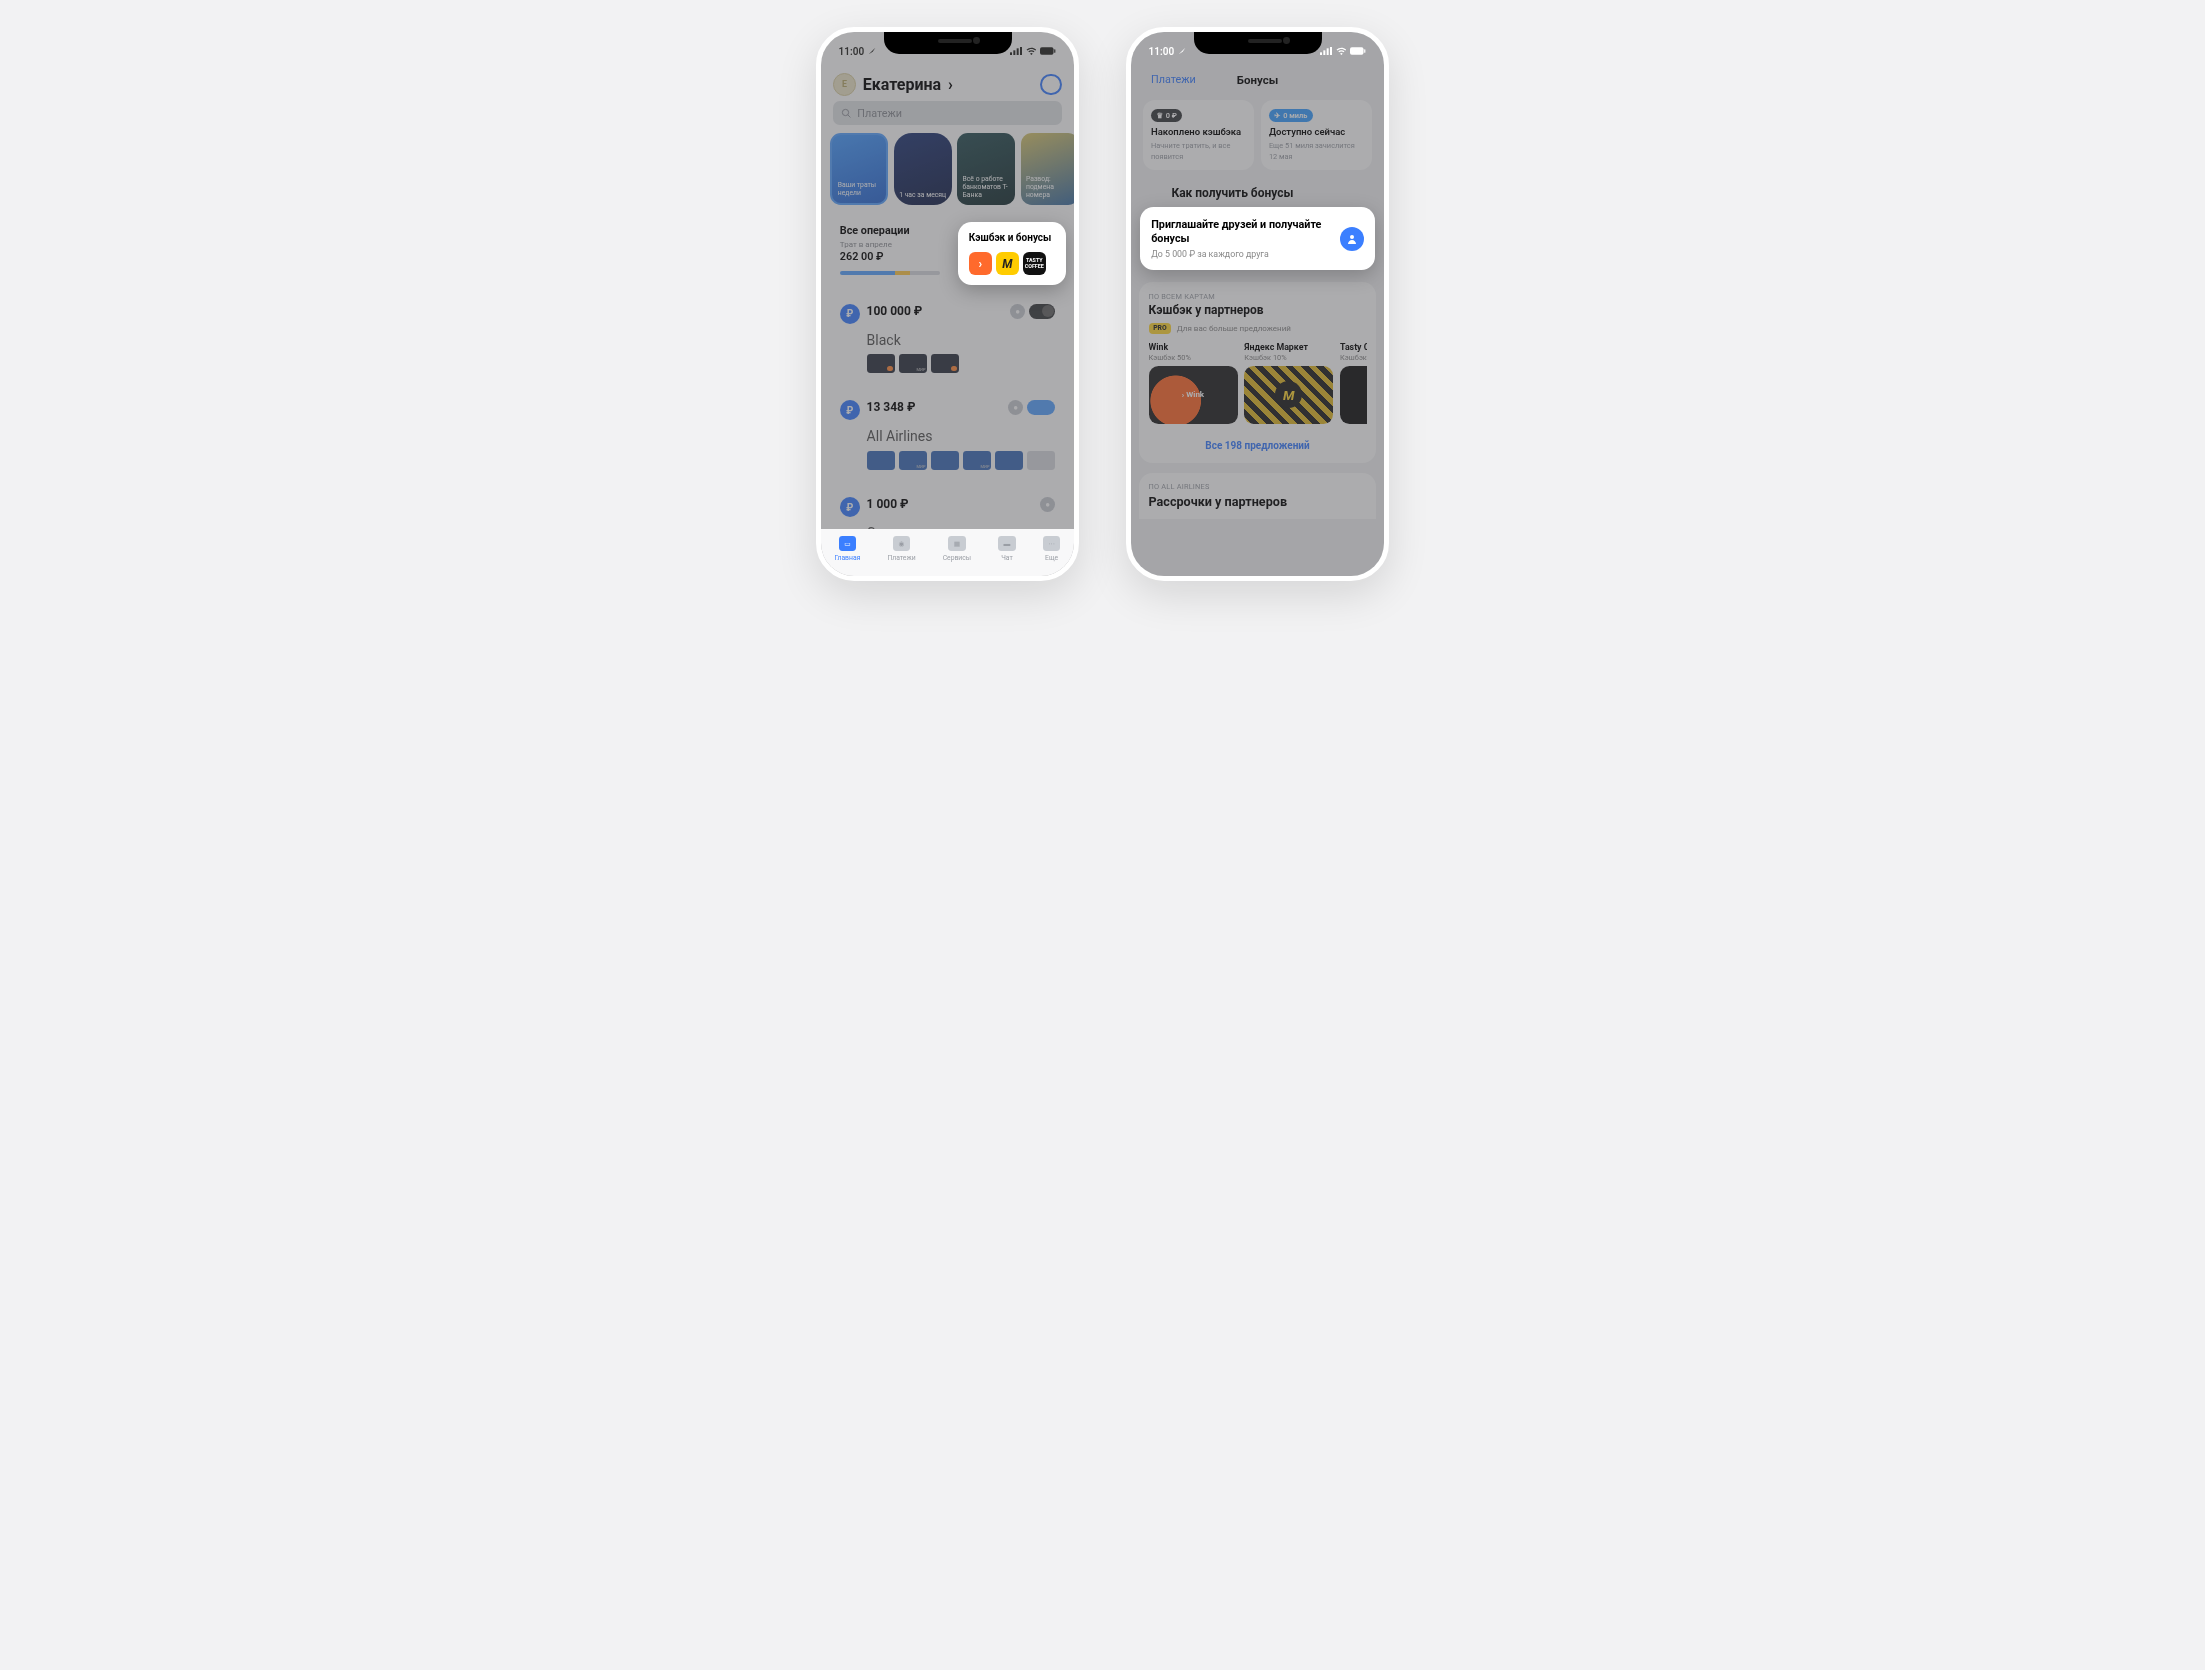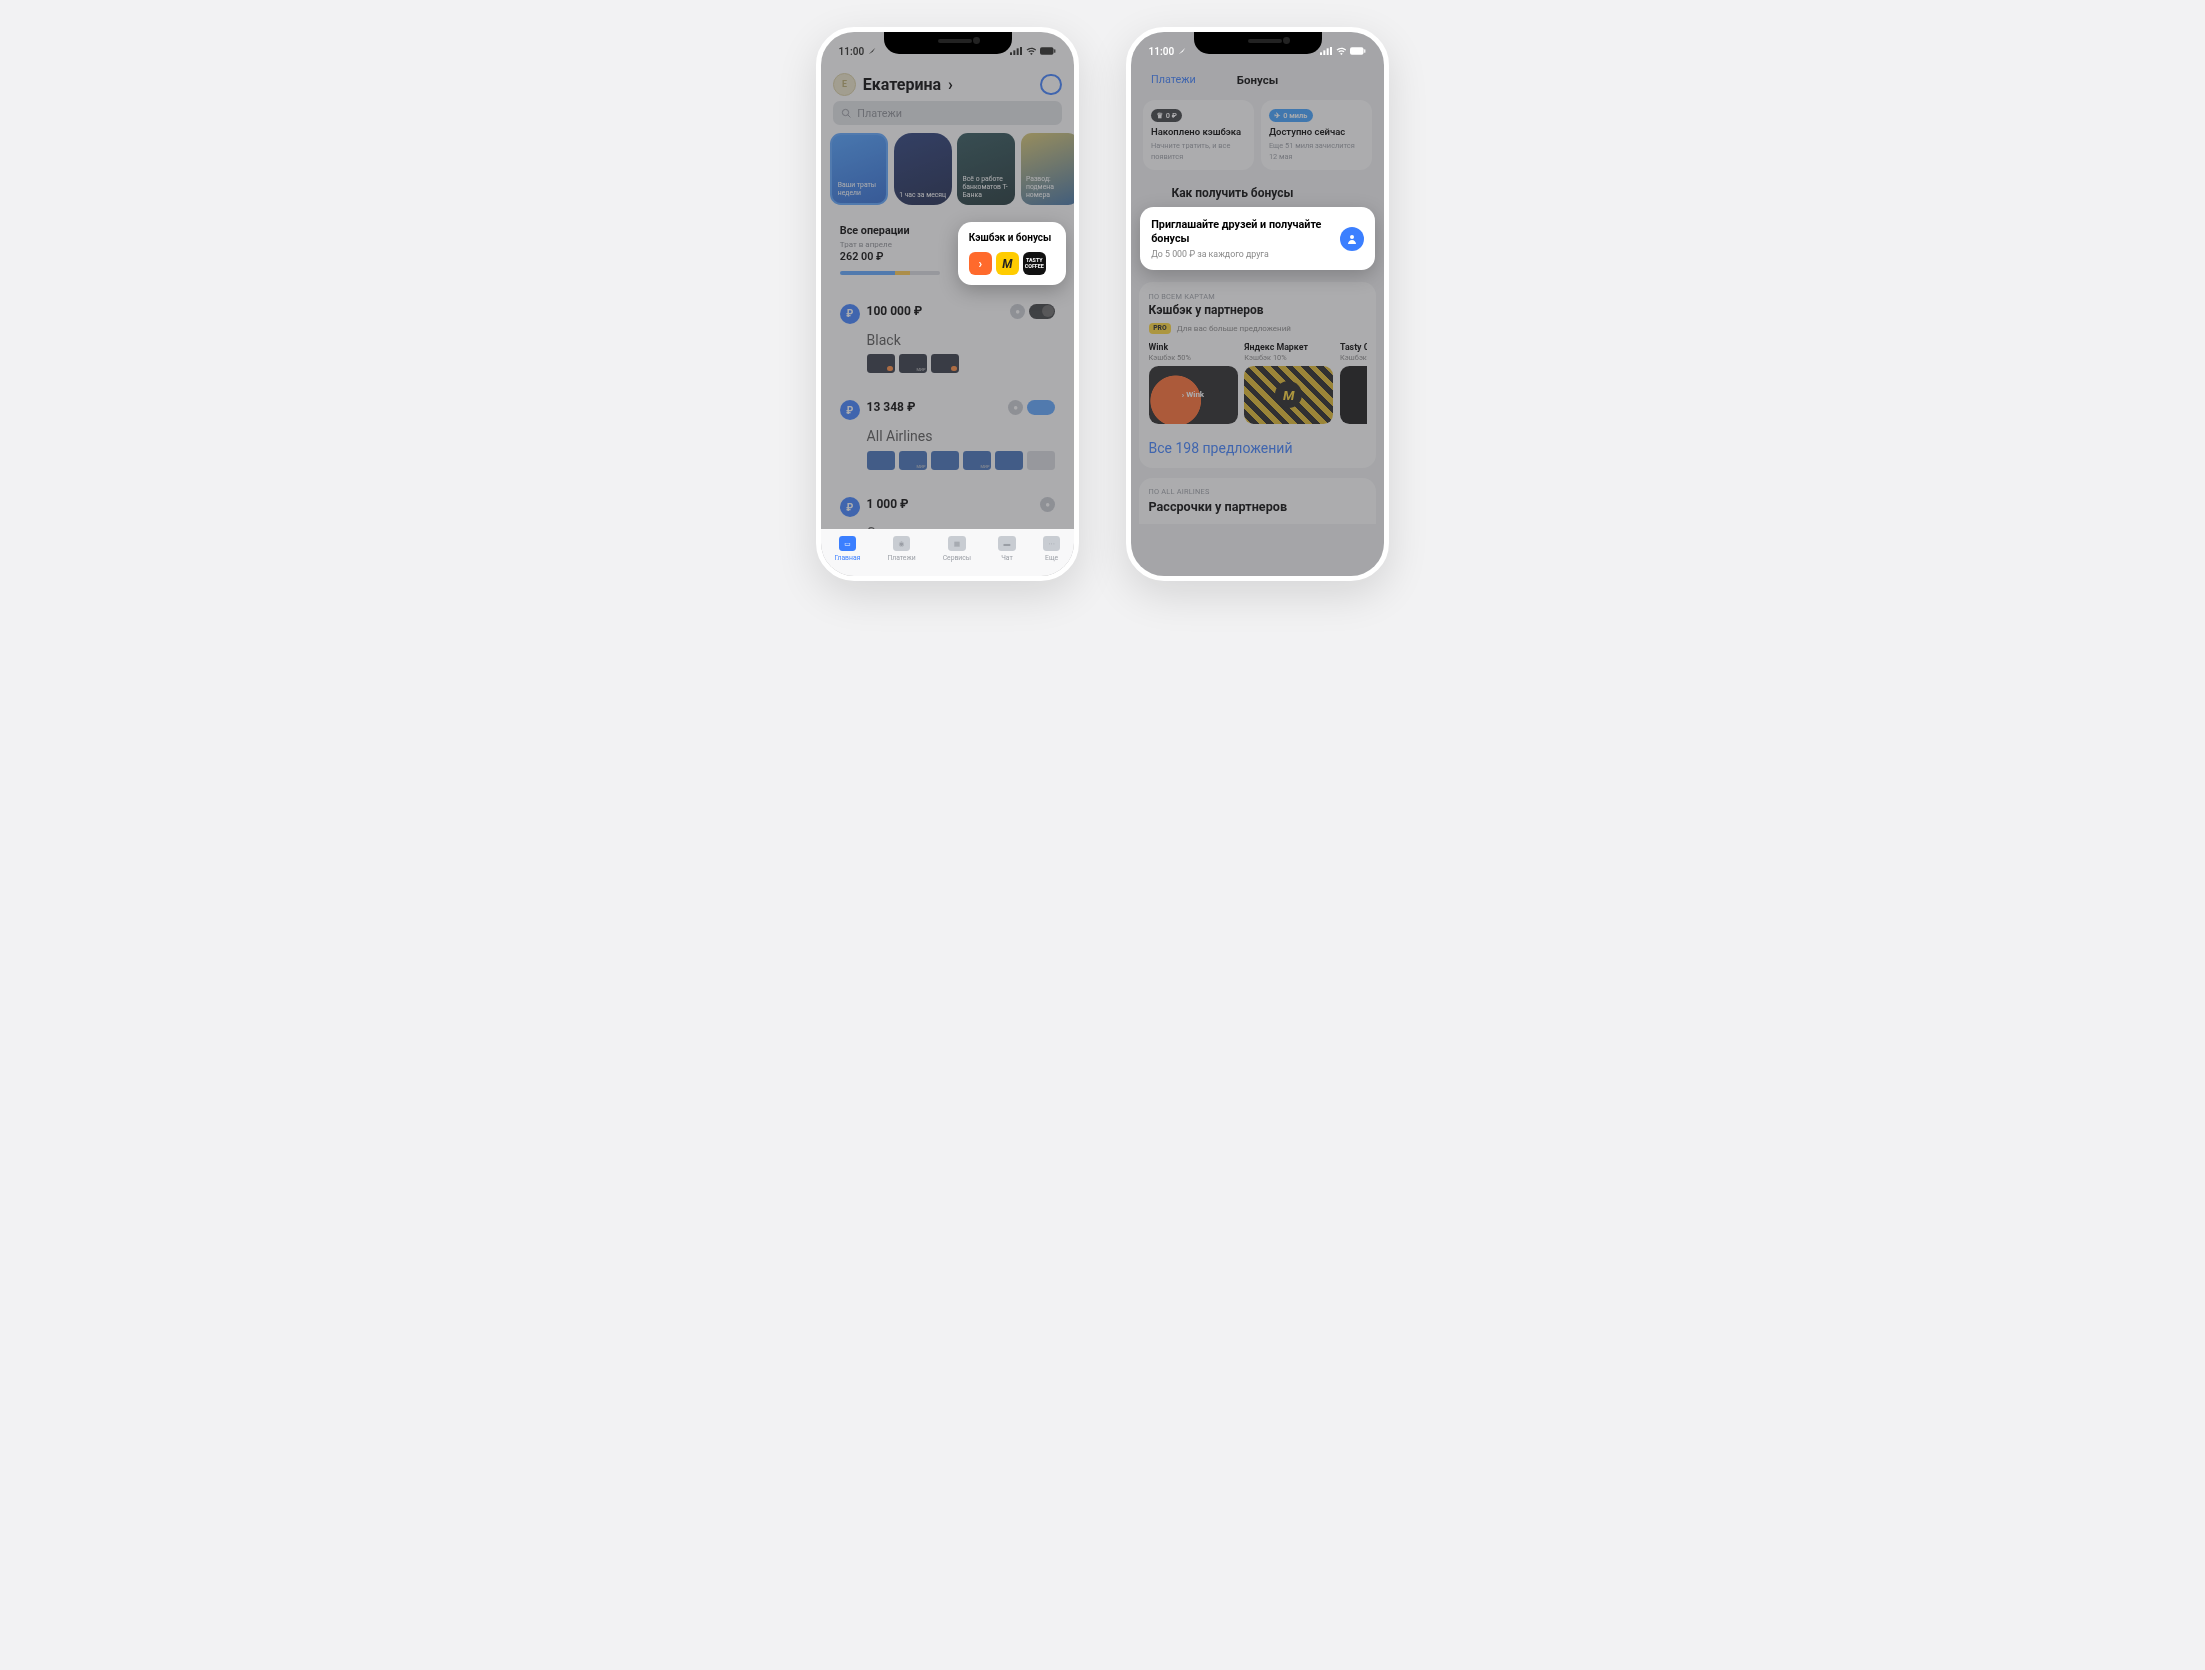--- a/index.html
+++ b/index.html
@@ -145,21 +145,21 @@
   .pro { background:#ffd735;color:#222;font-weight:800;font-size:6.8px;padding:1.4px 4.7px;border-radius:4px; }
   .offers { display:flex; gap:6.8px; overflow:hidden; margin-bottom:11px; }
   .offer { width:89px;flex-shrink:0; }
   .offer h6{font-size:8.8px;font-weight:700;}
   .offer p{font-size:7.4px;color:#888;margin:1.4px 0 4px;}
   .offer-img { height:58px;border-radius:9.5px;display:flex;align-items:center;justify-content:center;font-weight:700; }
   .offer-img.wink { background:radial-gradient(circle at 30% 60%,#ff6a2c 35%,#222 36%);color:#fff;font-size:8px; }
   .offer-img.ym { background:repeating-linear-gradient(45deg,#e0b829,#e0b829 5.4px,#1e1e1e 5.4px,#1e1e1e 10.8px);position:relative; }
   .offer-img.ym::after{content:"M";position:absolute;color:#ffd735;background:#1e1e1e;width:27px;height:27px;border-radius:50%;display:flex;align-items:center;justify-content:center;font-style:italic;font-size:13.5px;}
   .offer-img.tasty { background:#111;color:#fff;font-size:8px;border-radius:9.5px;display:flex;align-items:center;justify-content:center; }
-  .all-link { color:#3b7fff;font-size:14px;font-weight:400;padding:5.4px 0; }
+  .all-link { text-align:center;color:#3b7fff;font-size:10px;font-weight:700;padding:5.4px 0; }
   .partners2 { background:#fff;border-radius:13.5px 13.5px 0 0;padding:9.5px;margin-top:2.7px; }
 
   svg { display:block; }
 </style>
 </head>
 <body>
 
 <div class="stage">
 
   <div class="phone">

